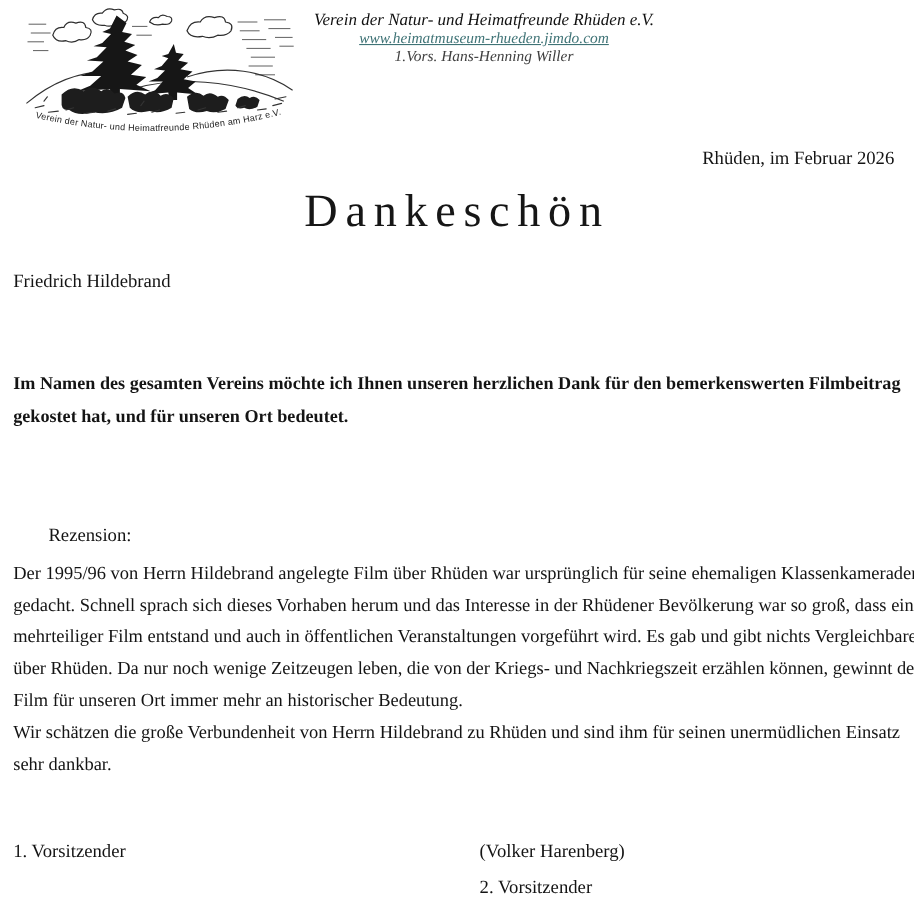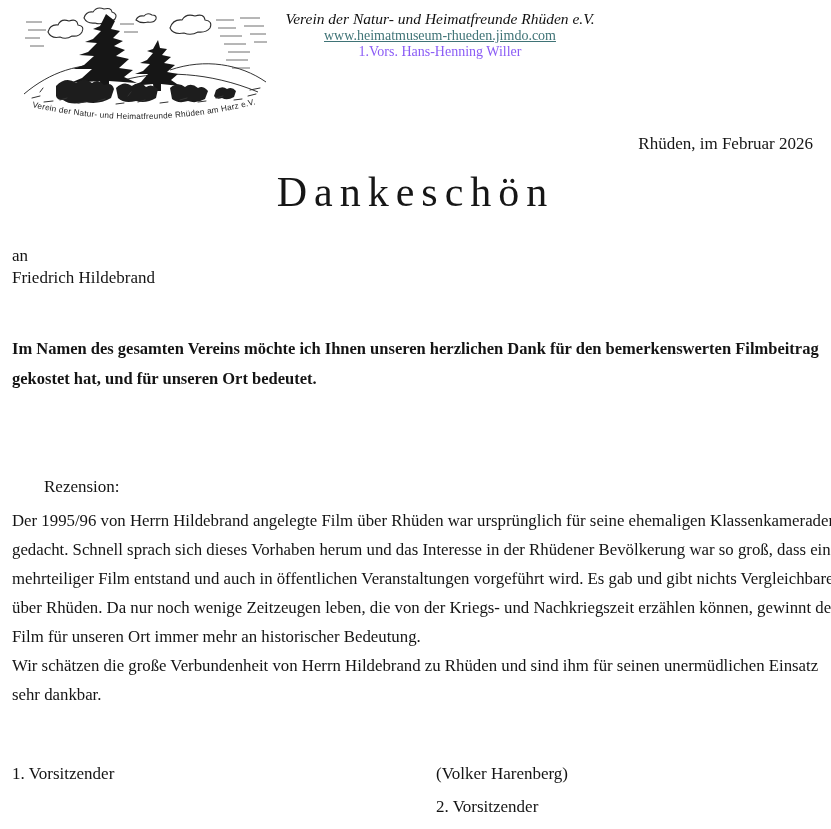--- a/index.html
+++ b/index.html
@@ -10,23 +10,23 @@
     overflow:hidden;
     font-family:"Liberation Serif", serif;
     color:#141414;
   }
   
   .logo{position:absolute;left:20px;top:6px;width:252px;height:124px;}
   .logo svg{width:100%;height:100%;display:block;}
   
   .letterhead{position:absolute;left:250px;top:10px;width:380px;text-align:center;}
   .org{font-weight:normal;font-style:italic;font-size:15.5px;line-height:17px;color:#101010;}
-  .site{font-size:14px;line-height:15px;margin-top:1px;}
+  .site{font-style:italic;font-size:14px;line-height:15px;margin-top:1px;}
   .site a{color:#3f7376;text-decoration:underline;cursor:pointer;}
-  .chair{font-size:14px;line-height:15px;margin-top:1px;color:#8b5cf6;}
+  .chair{font-style:italic;font-size:14px;line-height:15px;margin-top:1px;color:#404040;}
   
   .date{position:absolute;top:134px;right:18px;font-size:17px;}
   
   .title{
     position:absolute;top:168px;left:0;width:100%;
     text-align:center;
     font-family:cursive;
     font-size:42px;letter-spacing:7px;color:#161616;
   }
   
@@ -93,21 +93,20 @@
       <a>www.heimatmuseum-rhueden.jimdo.com</a>
     </div>
     <div class="chair">1.Vors. Hans-Henning Willer</div>
   </div>
 
   <div class="date">Rhüden, im Februar 2026</div>
 
   <div class="title">Dankeschön</div>
 
   <div class="recipient">
-    <div>an</div>
     <div>Friedrich Hildebrand</div>
   </div>
 
   <div class="thanks">
     <div class="ln">Im Namen des gesamten Vereins möchte ich Ihnen unseren herzlichen Dank für den bemerkenswerten Filmbeitrag</div>
     <div class="ln">gekostet hat, und für unseren Ort bedeutet.</div>
   </div>
 
   <div class="review-label">Rezension:</div>
   <div class="review">

